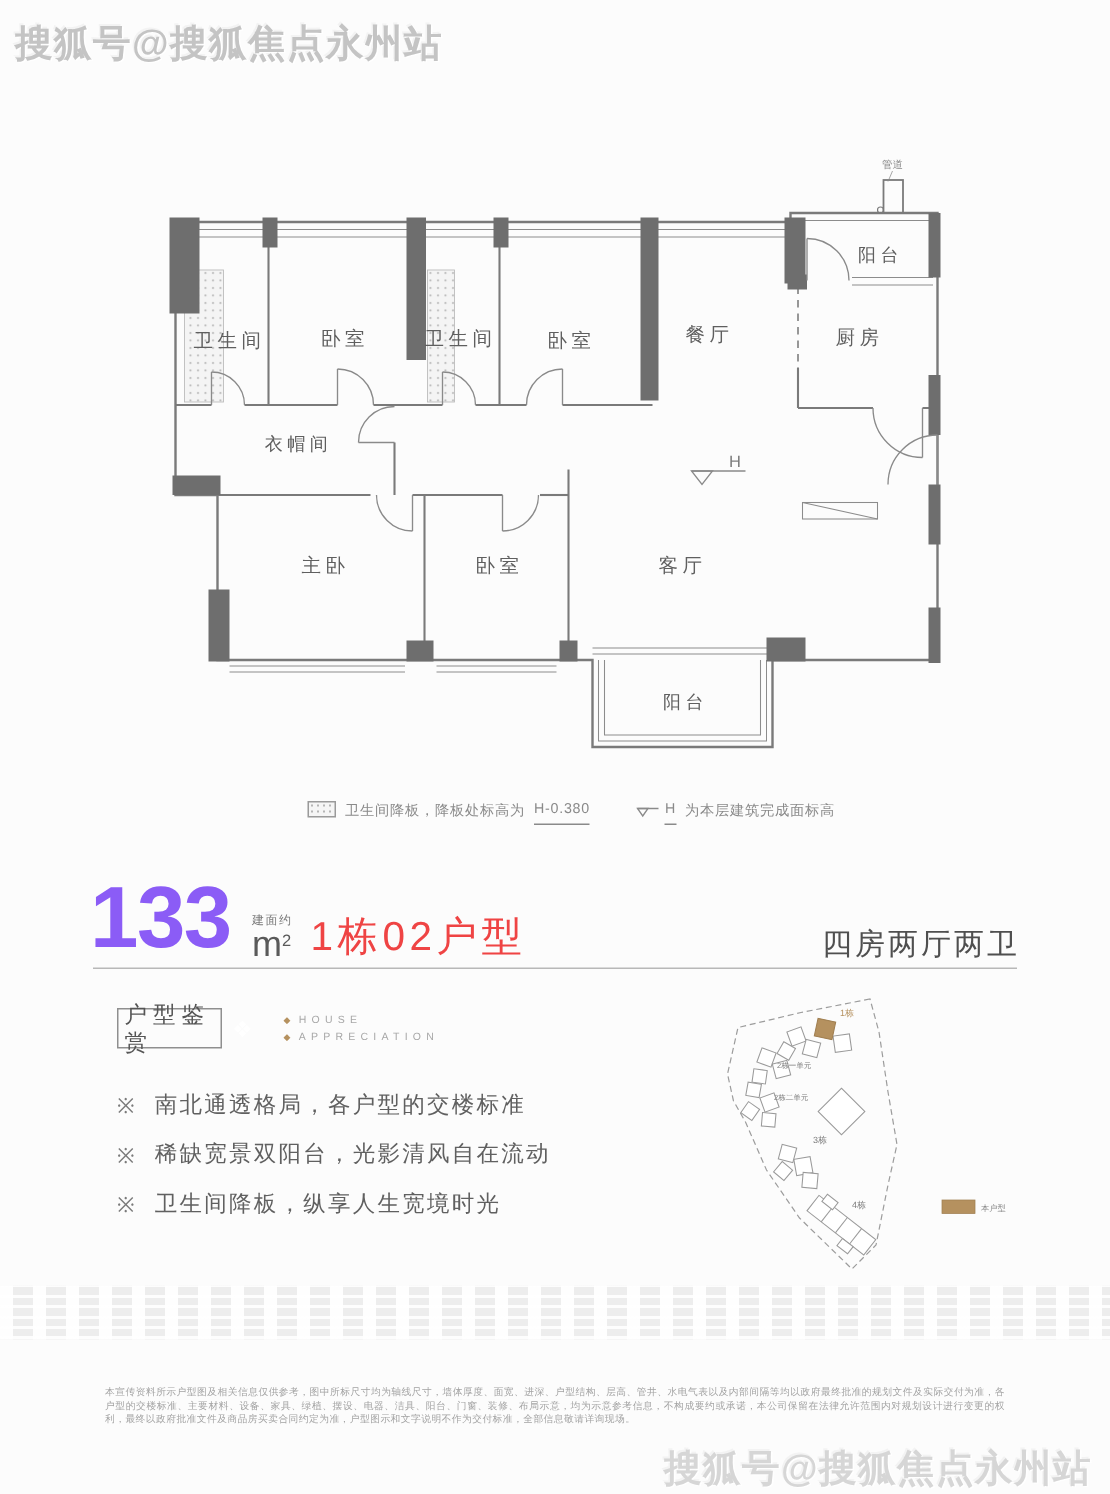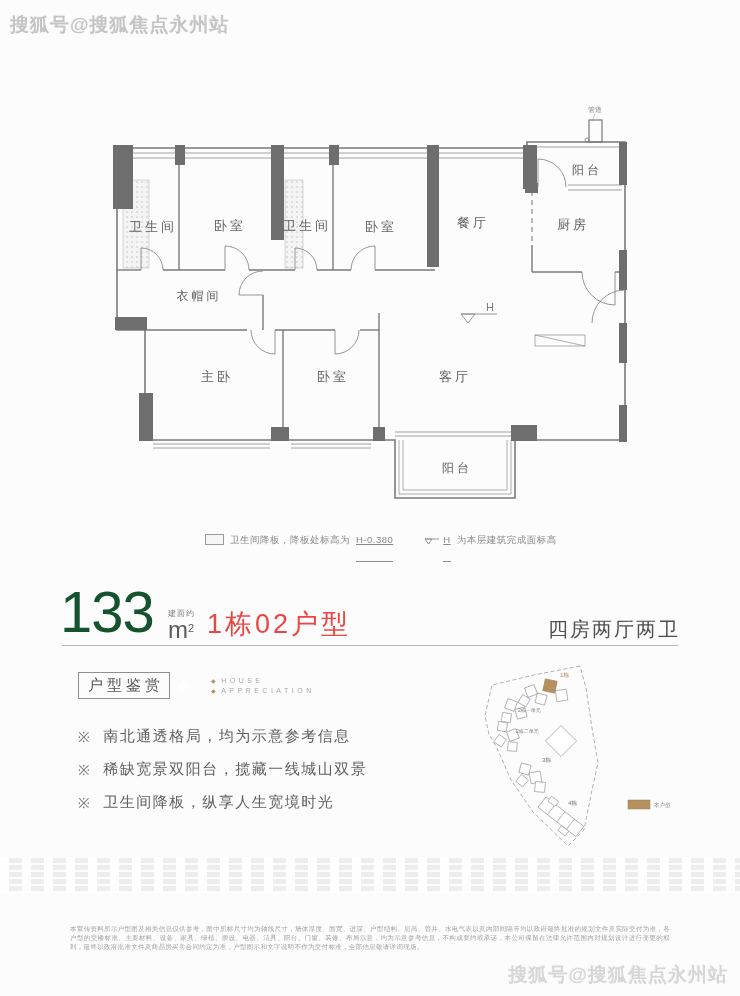--- a/index.html
+++ b/index.html
@@ -5,54 +5,54 @@
   html,body{margin:0;padding:0;}
   body{
     width:740px;height:996px;position:relative;overflow:hidden;
     background:#fcfcfc;
     font-family:"Liberation Sans", sans-serif;
     color:#555;
   }
   .abs{position:absolute;}
   
   .wm{
-    font-size:19px;font-weight:bold;letter-spacing:1px;
+    font-size:25px;font-weight:bold;letter-spacing:1px;
     color:#cccccc;text-shadow:1px 1px 0 #ffffff, -1px -1px 0 #f3f3f3;
     white-space:nowrap;
   }
   .wm-top{left:10px;top:12px;color:#c4c4c4;}
   .wm-bottom{right:12px;top:962px;color:#d6d6d6;}
   
   .plan-legend{
     left:205px;top:534px;display:flex;align-items:flex-start;gap:6px;
     font-size:9.5px;color:#8a8a8a;letter-spacing:0.5px;white-space:nowrap;
   }
   .legend-hatch{
     width:17px;height:9px;border:1px solid #9a9a9a;
     background-image:radial-gradient(#b5b5b5 18%, transparent 20%);
     background-size:4px 4px;background-color:#f5f5f5;display:inline-block;
   }
-  .elev{border-bottom:1px solid #8a8a8a;padding-bottom:16px;text-decoration:underline;}
+  .elev{border-bottom:1px solid #8a8a8a;padding-bottom:4px;}
   .legend-gap{width:18px;display:inline-block;}
   
   .area-num{
-    left:60px;top:583px;font-size:58px;color:#14532d;letter-spacing:-1px;
-    font-weight:400;line-height:1;
+    left:60px;top:583px;font-size:58px;color:#8b5cf6;letter-spacing:-1px;
+    font-weight:700;line-height:1;
   }
   .area-unit{left:168px;top:598px;line-height:1;color:#5a5a5a;}
   .area-approx{font-size:8px;letter-spacing:1px;color:#7a7a7a;display:block;margin-bottom:0px;margin-top:12px;}
   .area-m{font-size:24px;font-weight:500;}
   .area-sup{font-size:11px;vertical-align:super;}
   .unit-name{left:207px;top:606px;font-size:27px;color:#ef4444;letter-spacing:3px;font-weight:400;}
   .layout-desc{left:0;top:616px;width:680px;text-align:right;font-size:20px;color:#4f4f4f;letter-spacing:2px;}
   .title-rule{left:62px;top:645px;width:616px;height:1px;background:#b8b8b8;}
   
   .app-row{left:78px;top:672px;display:flex;align-items:stretch;height:27px;}
   .app-badge{
-    border:1px solid #8f8f8f;width:92px;display:flex;align-items:center;justify-content:center;
+    border:1px solid #8f8f8f;width:70px;display:flex;align-items:center;justify-content:center;
     font-size:15px;letter-spacing:4px;color:#555;padding-left:4px;box-sizing:border-box;
   }
   .app-square{
     width:27px;height:27px;display:flex;align-items:center;justify-content:center;
     color:#fff;font-size:15px;
   }
   .app-en{
     margin-left:14px;display:flex;flex-direction:column;justify-content:center;gap:3px;
     font-size:7px;letter-spacing:3.5px;color:#a8a8a8;
   }
@@ -246,25 +246,25 @@
   <div class="app-badge">户型鉴赏</div>
   <div class="app-square">❖</div>
   <div class="app-en">
     <span><span class="dot">◆</span><span>HOUSE</span></span>
     <span><span class="dot">◆</span><span>APPRECIATION</span></span>
   </div>
 </div>
 
 <div class="abs bullet" style="top:727px;">
   <span class="mk">※</span>
-  <span>南北通透格局，均为示意参考信息</span>
+  <span>南北通透格局，各户型的交楼标准</span>
 </div>
 <div class="abs bullet" style="top:760px;">
   <span class="mk">※</span>
-  <span>稀缺宽景双阳台，揽藏一线城山双景</span>
+  <span>稀缺宽景双阳台，光影清风自在流动</span>
 </div>
 <div class="abs bullet" style="top:793px;">
   <span class="mk">※</span>
   <span>卫生间降板，纵享人生宽境时光</span>
 </div>
 
 <svg class="abs" style="left:480px;top:660px;" width="200" height="190" viewBox="0 0 200 190">
 
   <path d="M100,6 L54,15 L12,25 L5,56 L9,74 L17,88 L31,120 L53,152 L88,186 L104,170 L112,130 L118,103 L112,68 L106,28 Z" fill="none" stroke="#9c9c9c" stroke-width="0.8" stroke-dasharray="4,2.5"></path>
 

